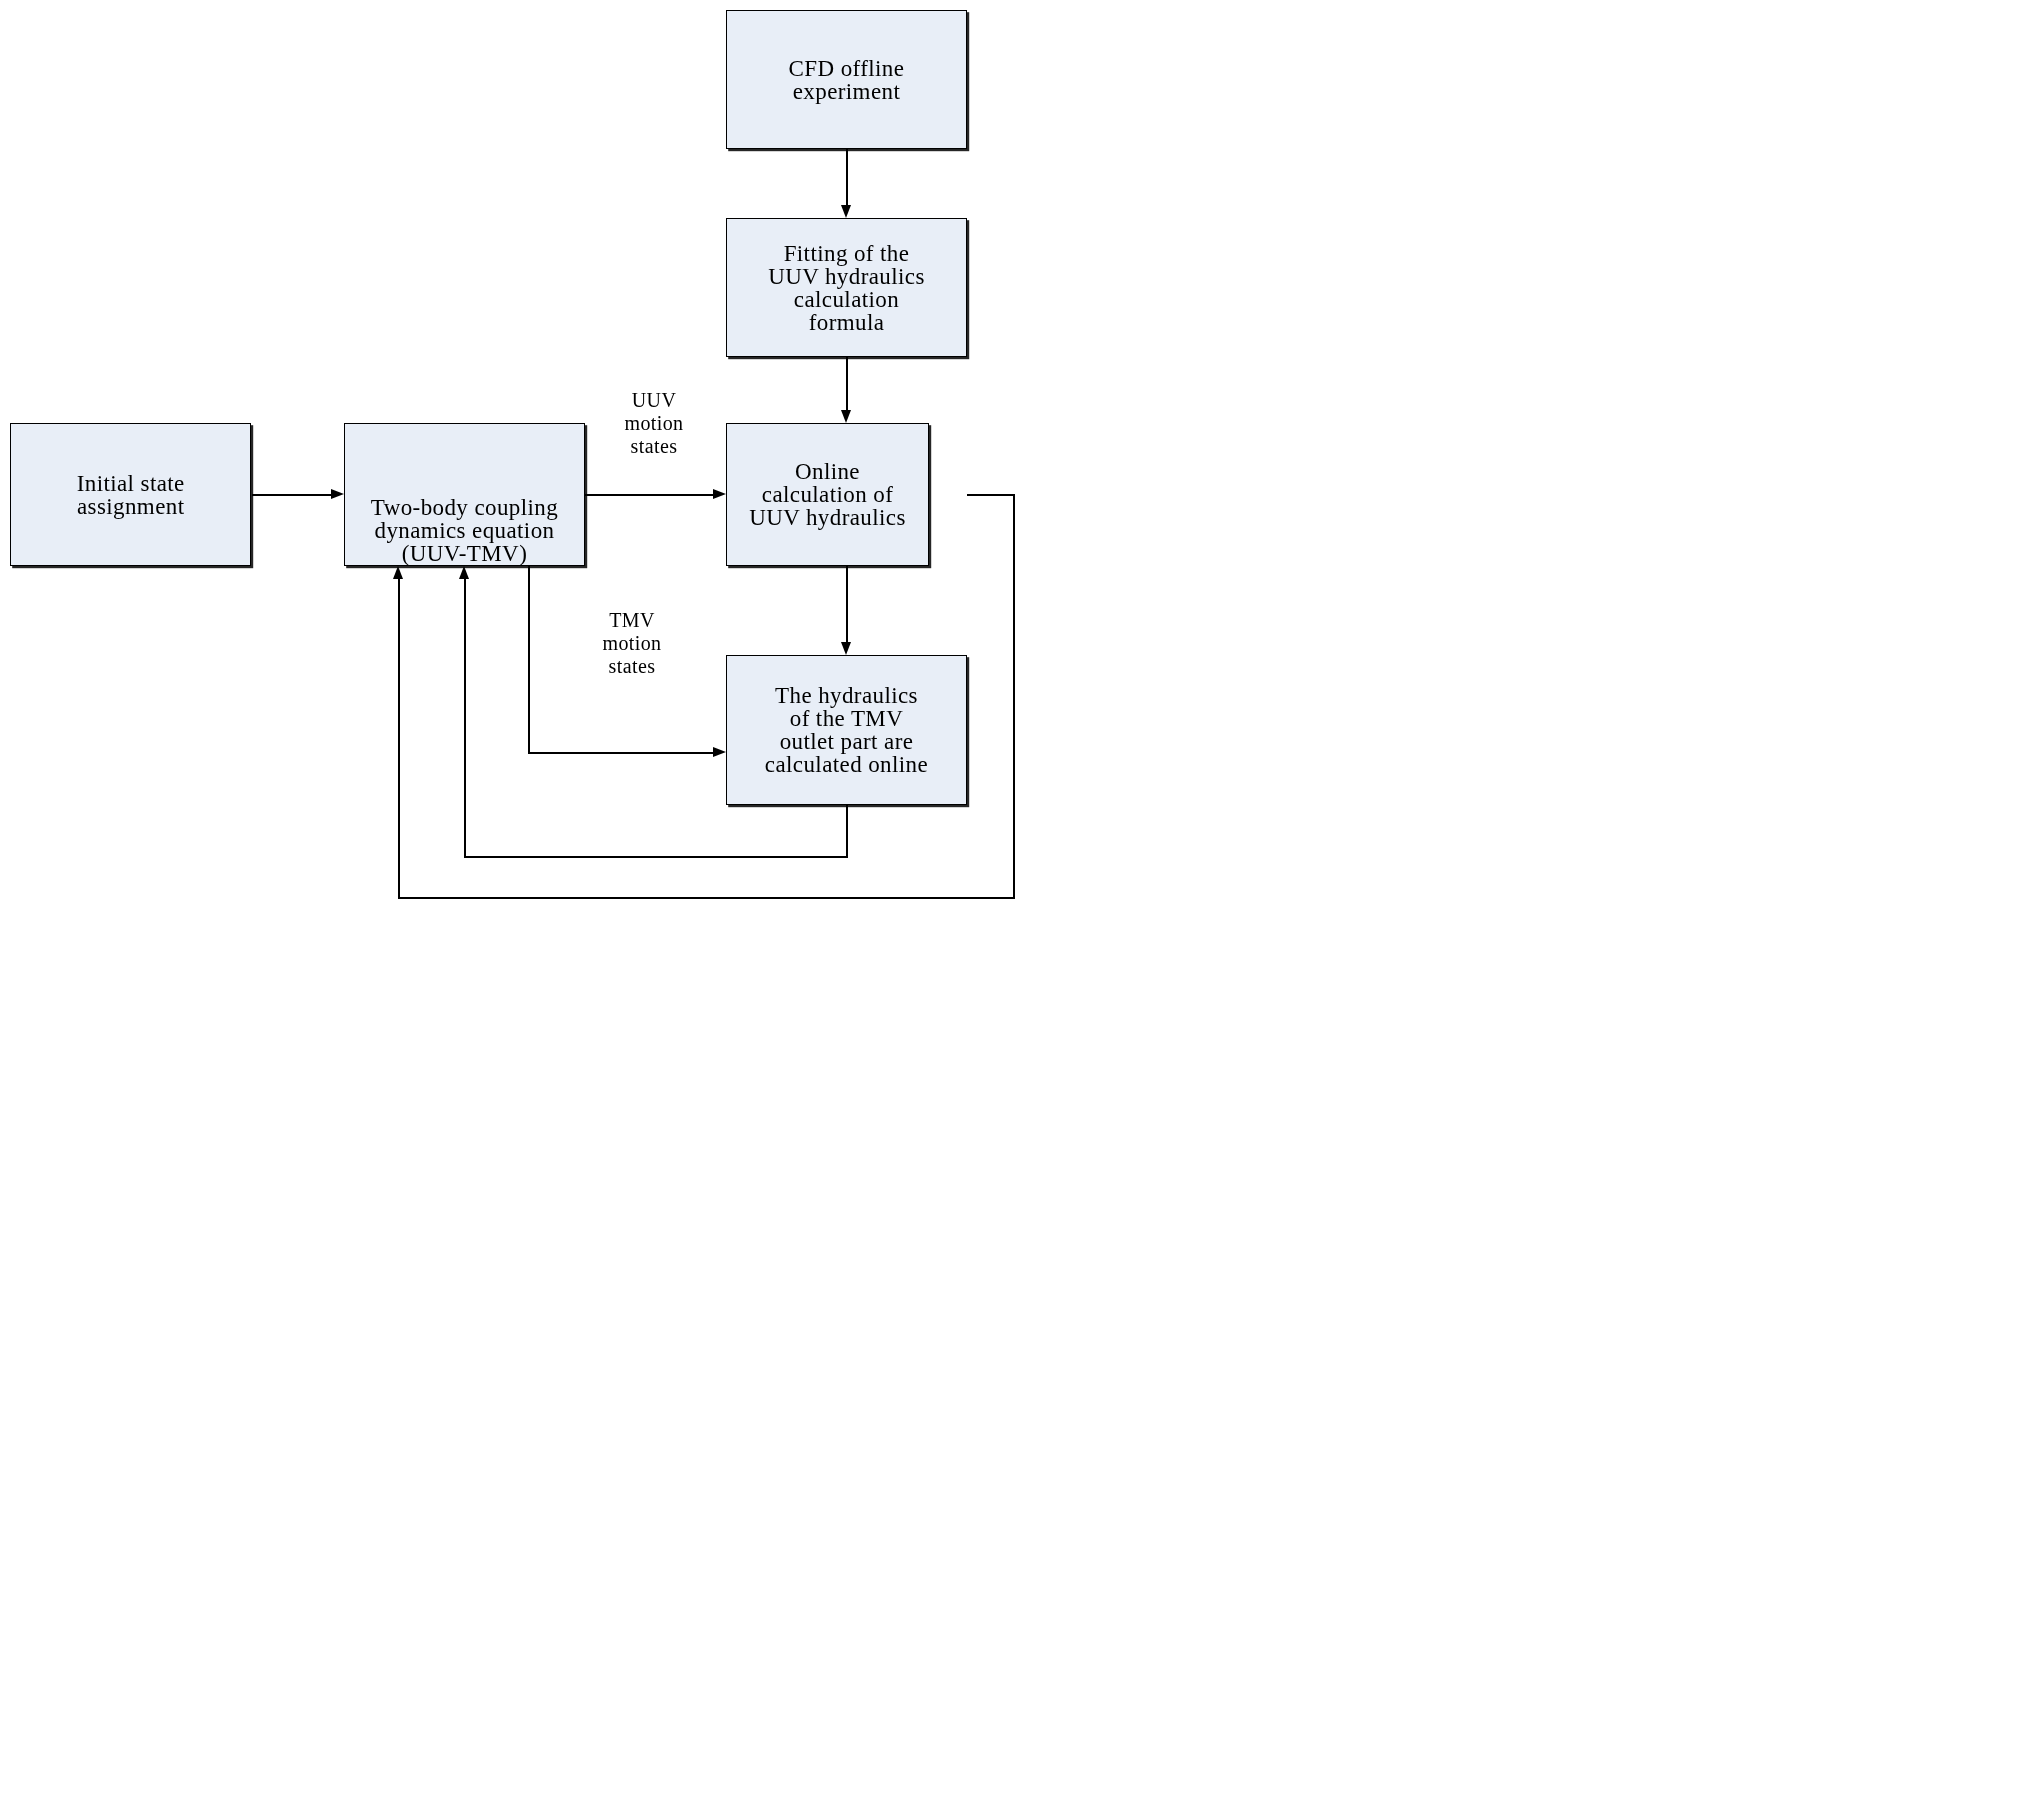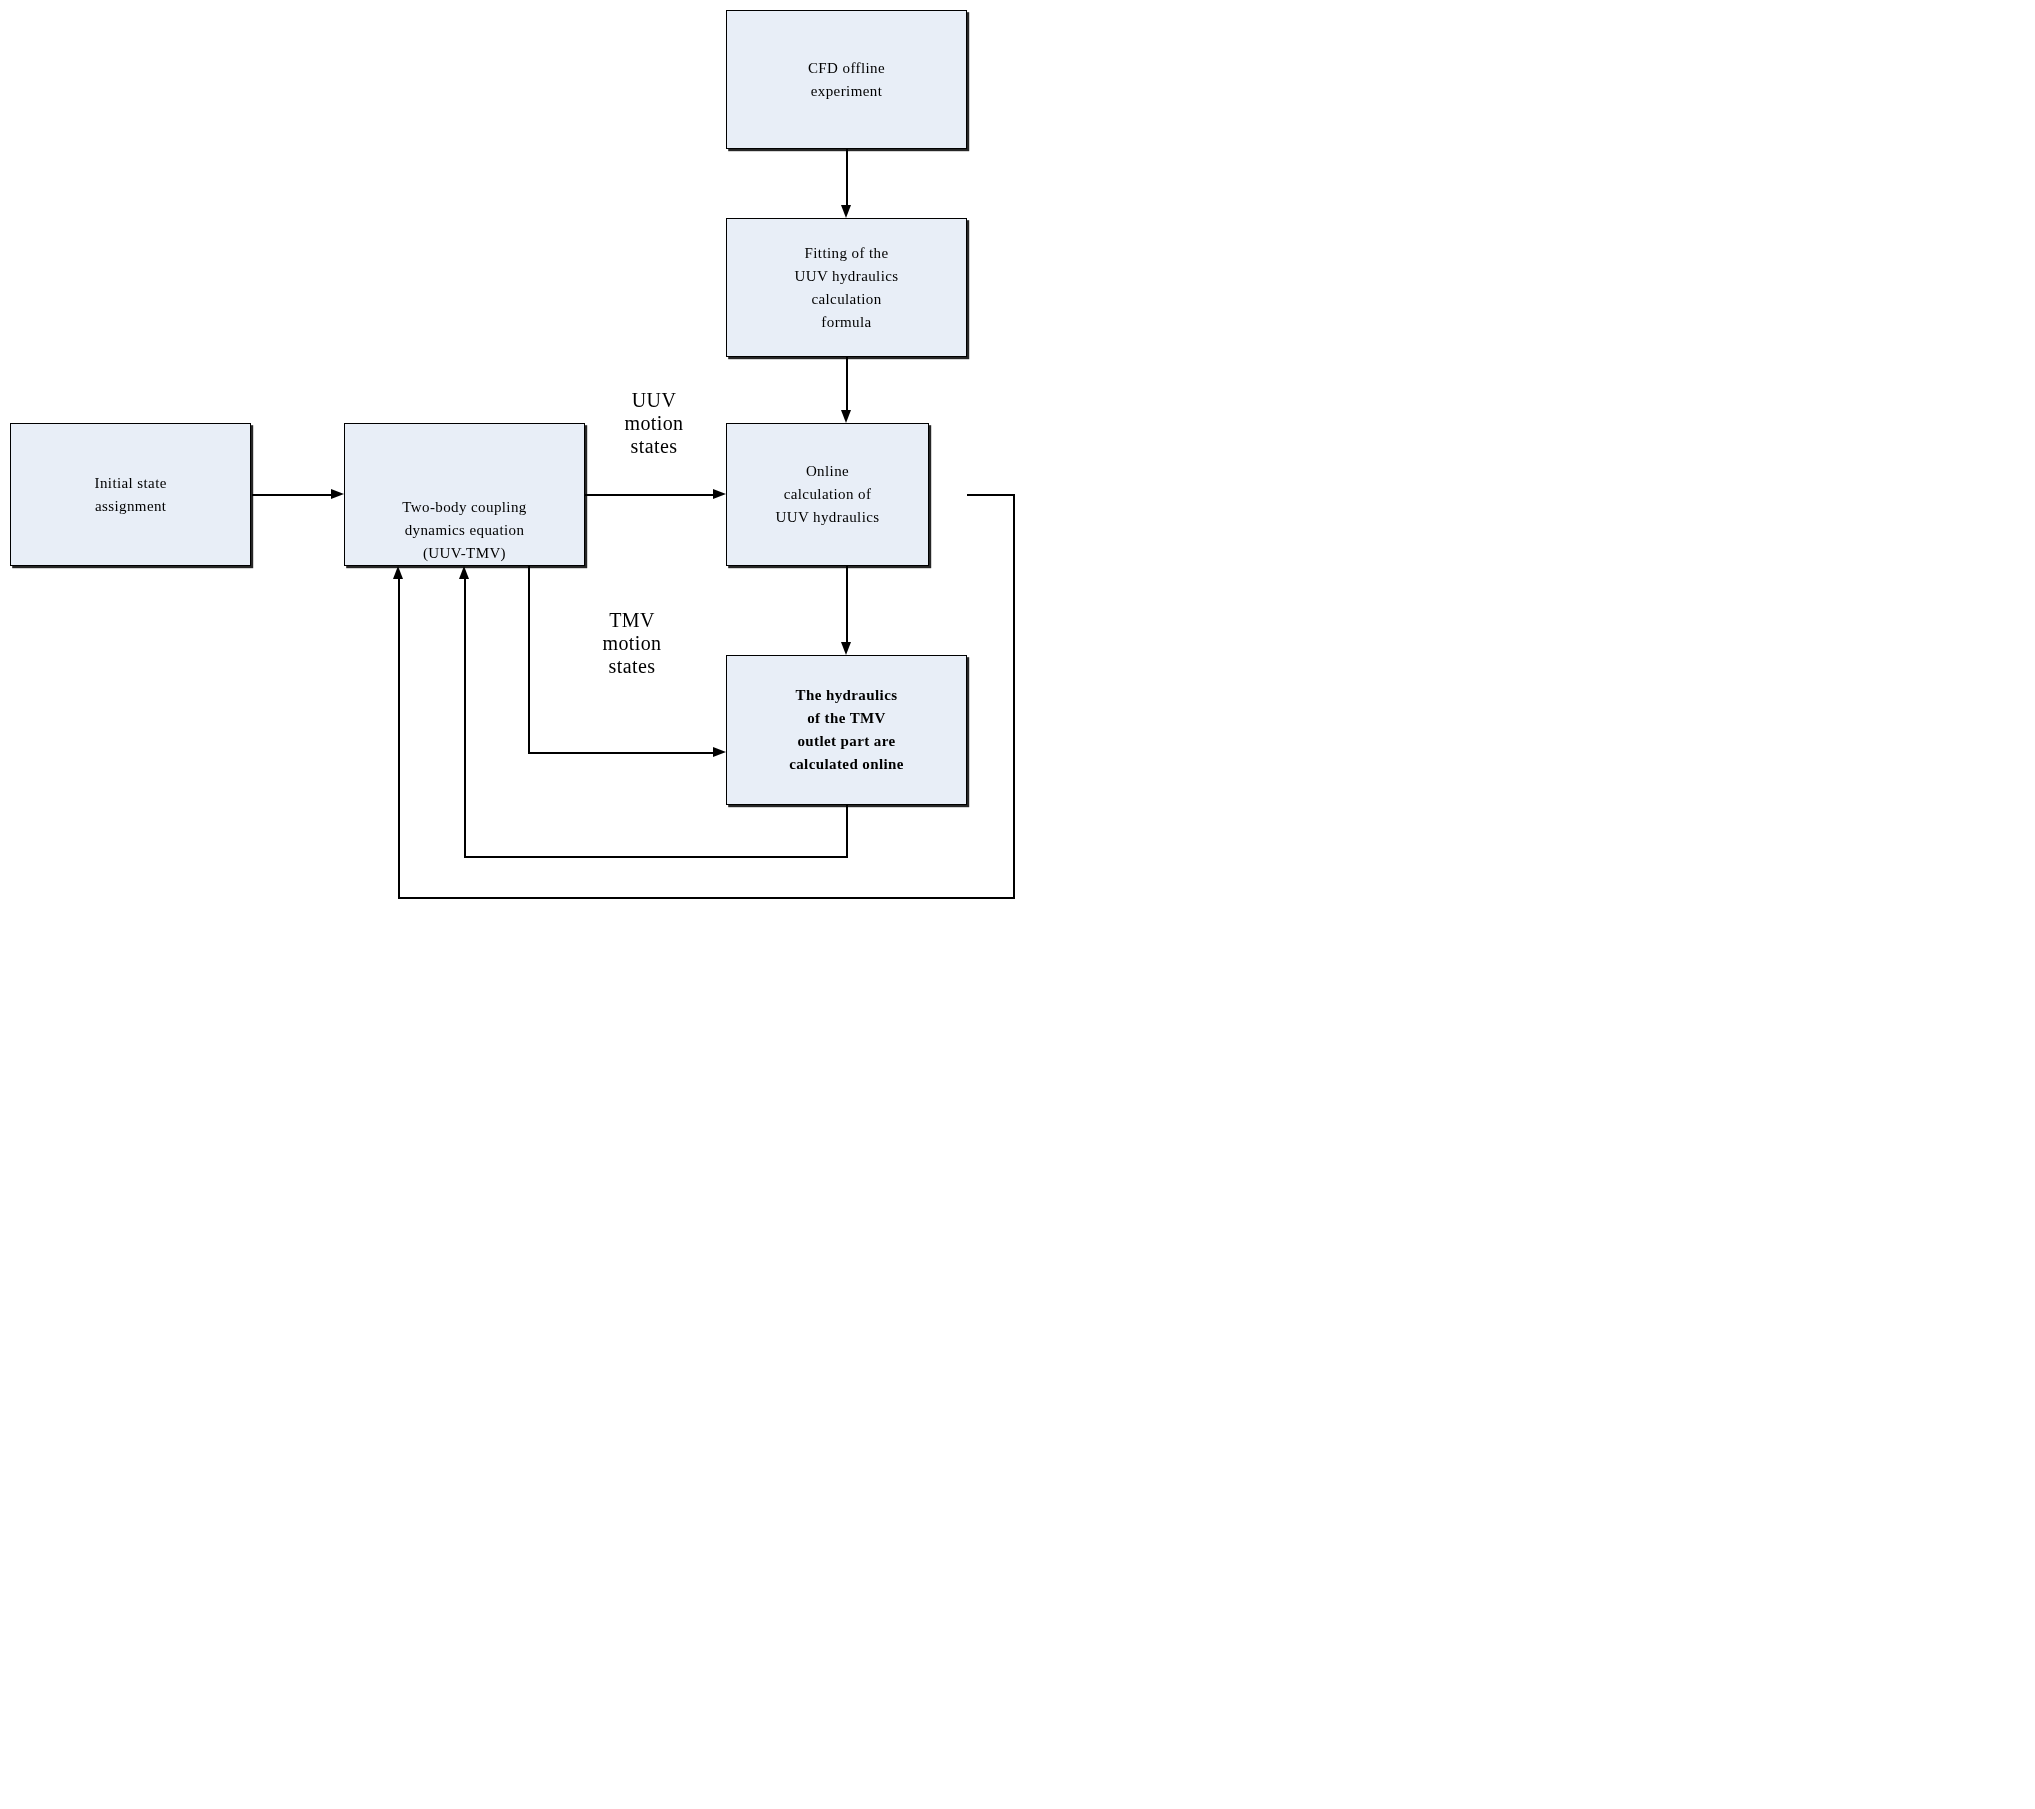--- a/index.html
+++ b/index.html
@@ -21,31 +21,31 @@
     background: #e8eef7;
     border: 1.5px solid #000000;
     box-shadow: 2.2px 2.2px 0 rgba(0,0,0,0.85);
     display: flex;
     align-items: center;
     justify-content: center;
     box-sizing: border-box;
   }
   .node-label {
     text-align: center;
-    font-size: 15px;
+    font-size: 23px;
     line-height: 23px;
     letter-spacing: 0.4px;
     white-space: pre-line;
   }
   #node-cfd     { left: 726px; top: 10.2px;  width: 241px; height: 139px; }
   #node-fitting { left: 726px; top: 218px; width: 241px; height: 139px; }
   #node-initial { left: 10.2px;  top: 423px; width: 241px; height: 143px; }
   #node-twobody { left: 344px; top: 423px; width: 241px; height: 143px; align-items: flex-end; }
   #node-online  { left: 726px; top: 423px; width: 203px; height: 143px; }
-  #node-tmv     { left: 726px; top: 655px; width: 241px; height: 150px; font-weight: bold; }
+  #node-tmv     { left: 726px; top: 655px; width: 241px; height: 150px; }
 
   .vline, .hline { position: absolute; background: #000000; }
   .vline { width: 1.5px; }
   .hline { height: 1.5px; }
 
   .arrow { position: absolute; width: 0; height: 0; border-style: solid; }
   .arrow-down  { border-width: 13px 5.9px 0 5.9px;  border-color: #000 transparent transparent transparent; }
   .arrow-up    { border-width: 0 5.9px 13px 5.9px;  border-color: transparent transparent #000 transparent; }
   .arrow-right { border-width: 5.9px 0 5.9px 13px;  border-color: transparent transparent transparent #000; }
 

